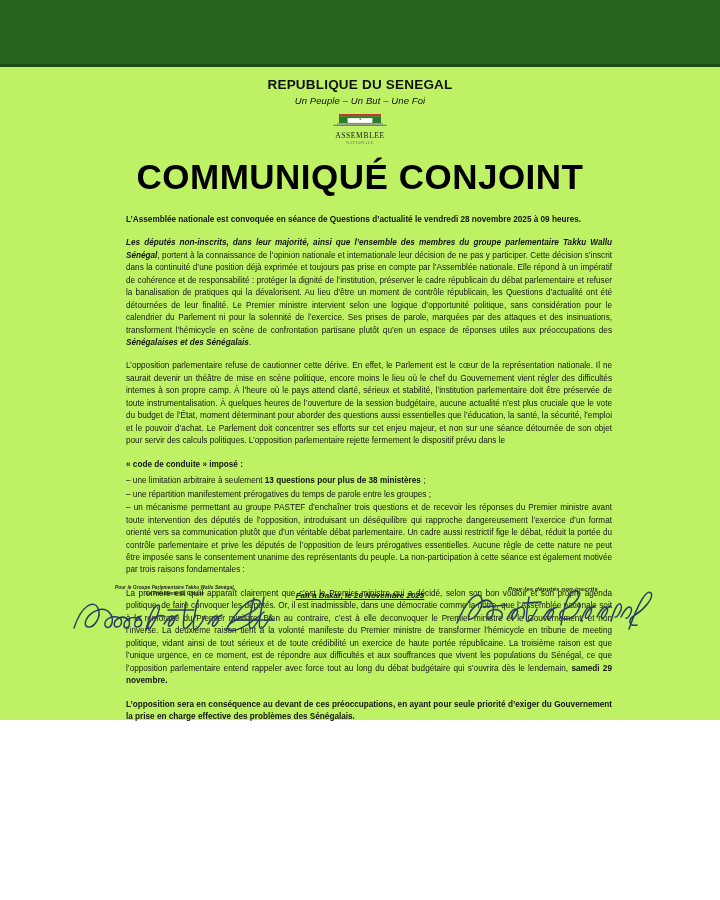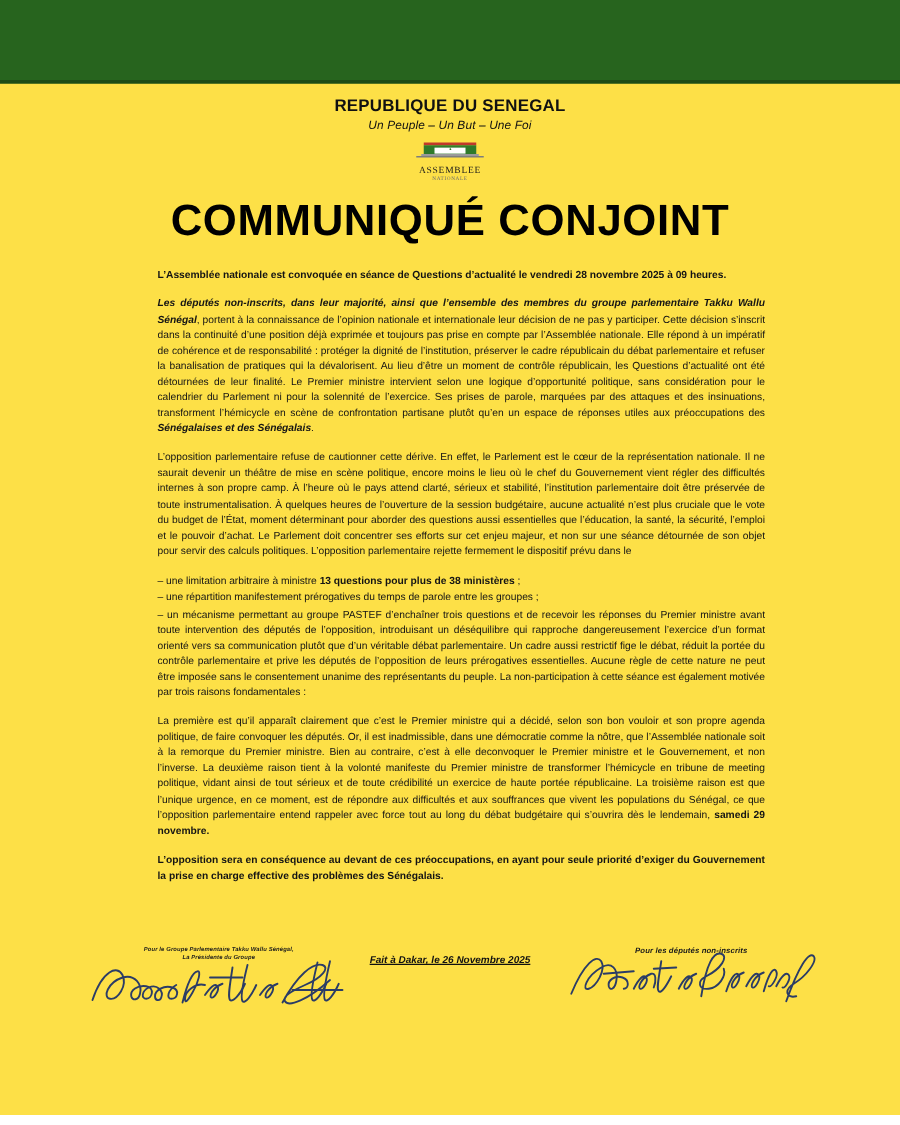--- a/index.html
+++ b/index.html
@@ -11,22 +11,22 @@
     width: 720px;
     height: 900px;
     font-family: "Liberation Sans", sans-serif;
     color: #111111;
     overflow: hidden;
     position: relative;
   }
 
   .page {
     width: 720px;
-    height: 892px;
-    background: #fde047;
+    height: 720px;
+    background: #bef264;
     position: relative;
     box-sizing: border-box;
   }
 
   
   .header-band {
     width: 100%;
     height: 64px;
     background: #27641e;
   }
@@ -200,23 +200,24 @@
   </div>
 
   <div class="content">
 
     <p class="lead">L’Assemblée nationale est convoquée en séance de Questions d’actualité le vendredi 28 novembre 2025 à 09 heures.</p>
 
     <p><span class="bi">Les députés non-inscrits, dans leur majorité, ainsi que l’ensemble des membres du groupe parlementaire Takku Wallu Sénégal</span><span>, portent à la connaissance de l’opinion nationale et internationale leur décision de ne pas y participer. Cette décision s’inscrit dans la continuité d’une position déjà exprimée et toujours pas prise en compte par l’Assemblée nationale. Elle répond à un impératif de cohérence et de responsabilité : protéger la dignité de l’institution, préserver le cadre républicain du débat parlementaire et refuser la banalisation de pratiques qui la dévalorisent. Au lieu d’être un moment de contrôle républicain, les Questions d’actualité ont été détournées de leur finalité. Le Premier ministre intervient selon une logique d’opportunité politique, sans considération pour le calendrier du Parlement ni pour la solennité de l’exercice. Ses prises de parole, marquées par des attaques et des insinuations, transforment l’hémicycle en scène de confrontation partisane plutôt qu’en un espace de réponses utiles aux préoccupations des </span><span class="bi">Sénégalaises et des Sénégalais</span><span>.</span></p>
 
     <p>L’opposition parlementaire refuse de cautionner cette dérive. En effet, le Parlement est le cœur de la représentation nationale. Il ne saurait devenir un théâtre de mise en scène politique, encore moins le lieu où le chef du Gouvernement vient régler des difficultés internes à son propre camp. À l’heure où le pays attend clarté, sérieux et stabilité, l’institution parlementaire doit être préservée de toute instrumentalisation. À quelques heures de l’ouverture de la session budgétaire, aucune actualité n’est plus cruciale que le vote du budget de l’État, moment déterminant pour aborder des questions aussi essentielles que l’éducation, la santé, la sécurité, l’emploi et le pouvoir d’achat. Le Parlement doit concentrer ses efforts sur cet enjeu majeur, et non sur une séance détournée de son objet pour servir des calculs politiques. L’opposition parlementaire rejette fermement le dispositif prévu dans le</p>
 
+    <p class="b tight">« code de conduite » imposé :</p>
 
     <div class="bullets">
-      <div class="bullet-line"><span>– une limitation arbitraire à ministre </span><span class="b">13 questions pour plus de 38 ministères</span><span> ;</span></div>
+      <div class="bullet-line"><span>– une limitation arbitraire à seulement </span><span class="b">13 questions pour plus de 38 ministères</span><span> ;</span></div>
       <div class="bullet-line"><span>– une répartition manifestement prérogatives du temps de parole entre les groupes ;</span></div>
       <div class="bullet-line">– un mécanisme permettant au groupe PASTEF d’enchaîner trois questions et de recevoir les réponses du Premier ministre avant toute intervention des députés de l’opposition, introduisant un déséquilibre qui rapproche dangereusement l’exercice d’un format orienté vers sa communication plutôt que d’un véritable débat parlementaire. Un cadre aussi restrictif fige le débat, réduit la portée du contrôle parlementaire et prive les députés de l’opposition de leurs prérogatives essentielles. Aucune règle de cette nature ne peut être imposée sans le consentement unanime des représentants du peuple. La non-participation à cette séance est également motivée par trois raisons fondamentales :</div>
     </div>
 
     <p><span>La première est qu’il apparaît clairement que c’est le Premier ministre qui a décidé, selon son bon vouloir et son propre agenda politique, de faire convoquer les députés. Or, il est inadmissible, dans une démocratie comme la nôtre, que l’Assemblée nationale soit à la remorque du Premier ministre. Bien au contraire, c’est à elle deconvoquer le Premier ministre et le Gouvernement, et non l’inverse. La deuxième raison tient à la volonté manifeste du Premier ministre de transformer l’hémicycle en tribune de meeting politique, vidant ainsi de tout sérieux et de toute crédibilité un exercice de haute portée républicaine. La troisième raison est que l’unique urgence, en ce moment, est de répondre aux difficultés et aux souffrances que vivent les populations du Sénégal, ce que l’opposition parlementaire entend rappeler avec force tout au long du débat budgétaire qui s’ouvrira dès le lendemain, </span><span class="b">samedi 29 novembre.</span></p>
 
     <p class="lead">L’opposition sera en conséquence au devant de ces préoccupations, en ayant pour seule priorité d’exiger du Gouvernement la prise en charge effective des problèmes des Sénégalais.</p>
   </div>
 
   <div class="sign-zone">

